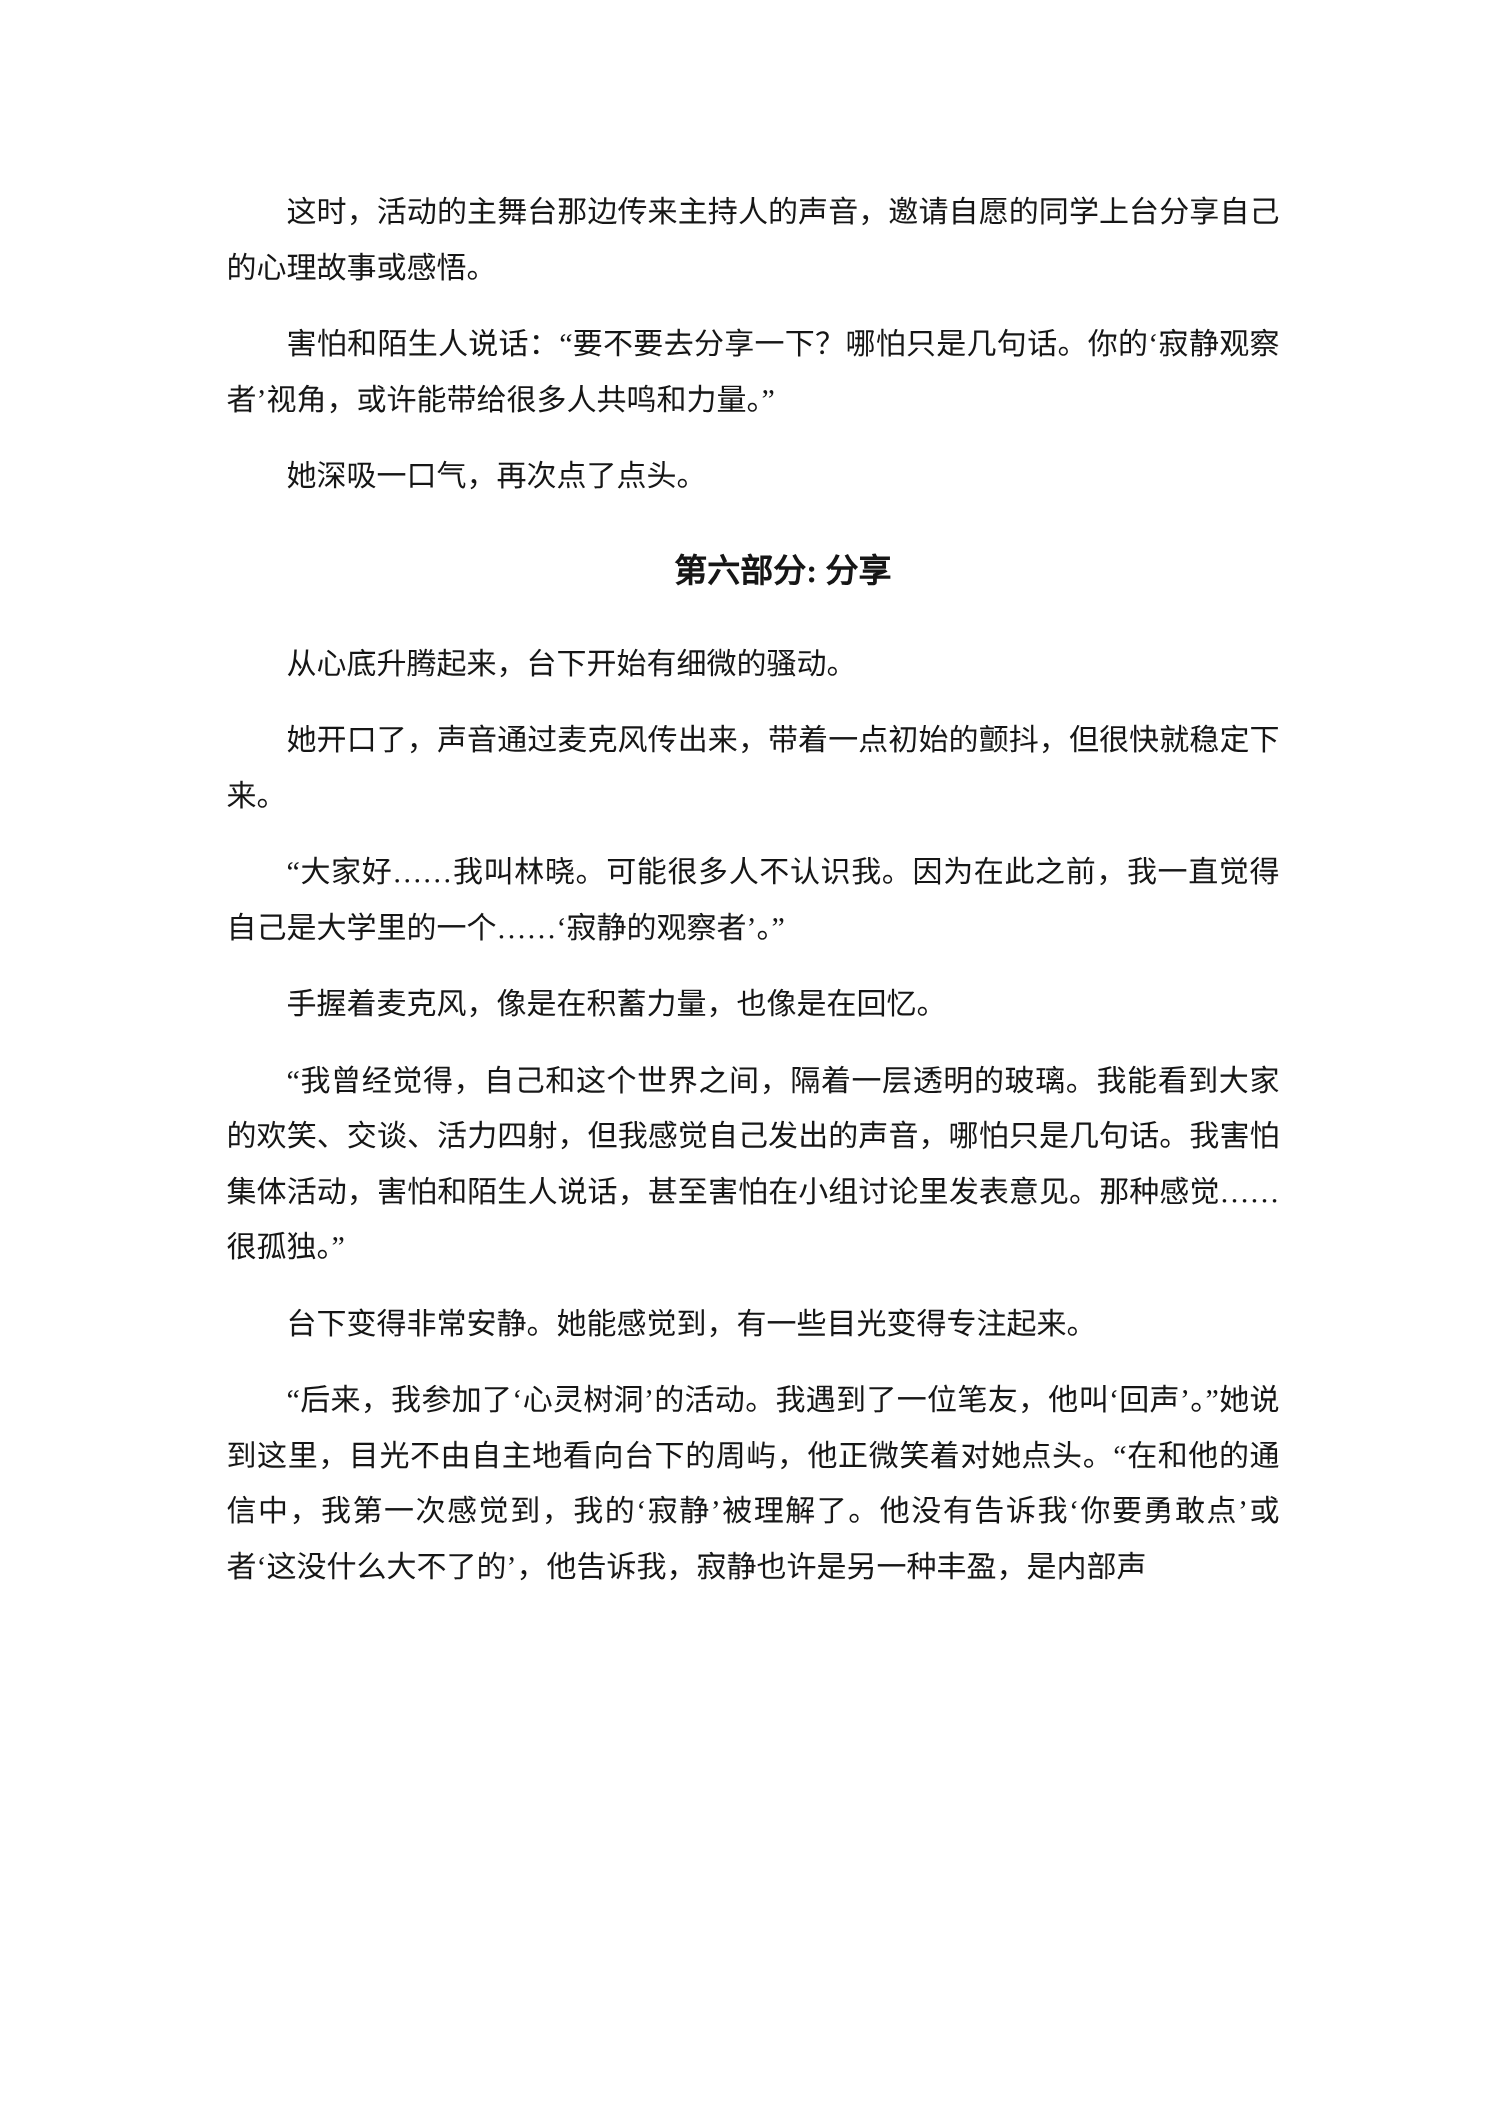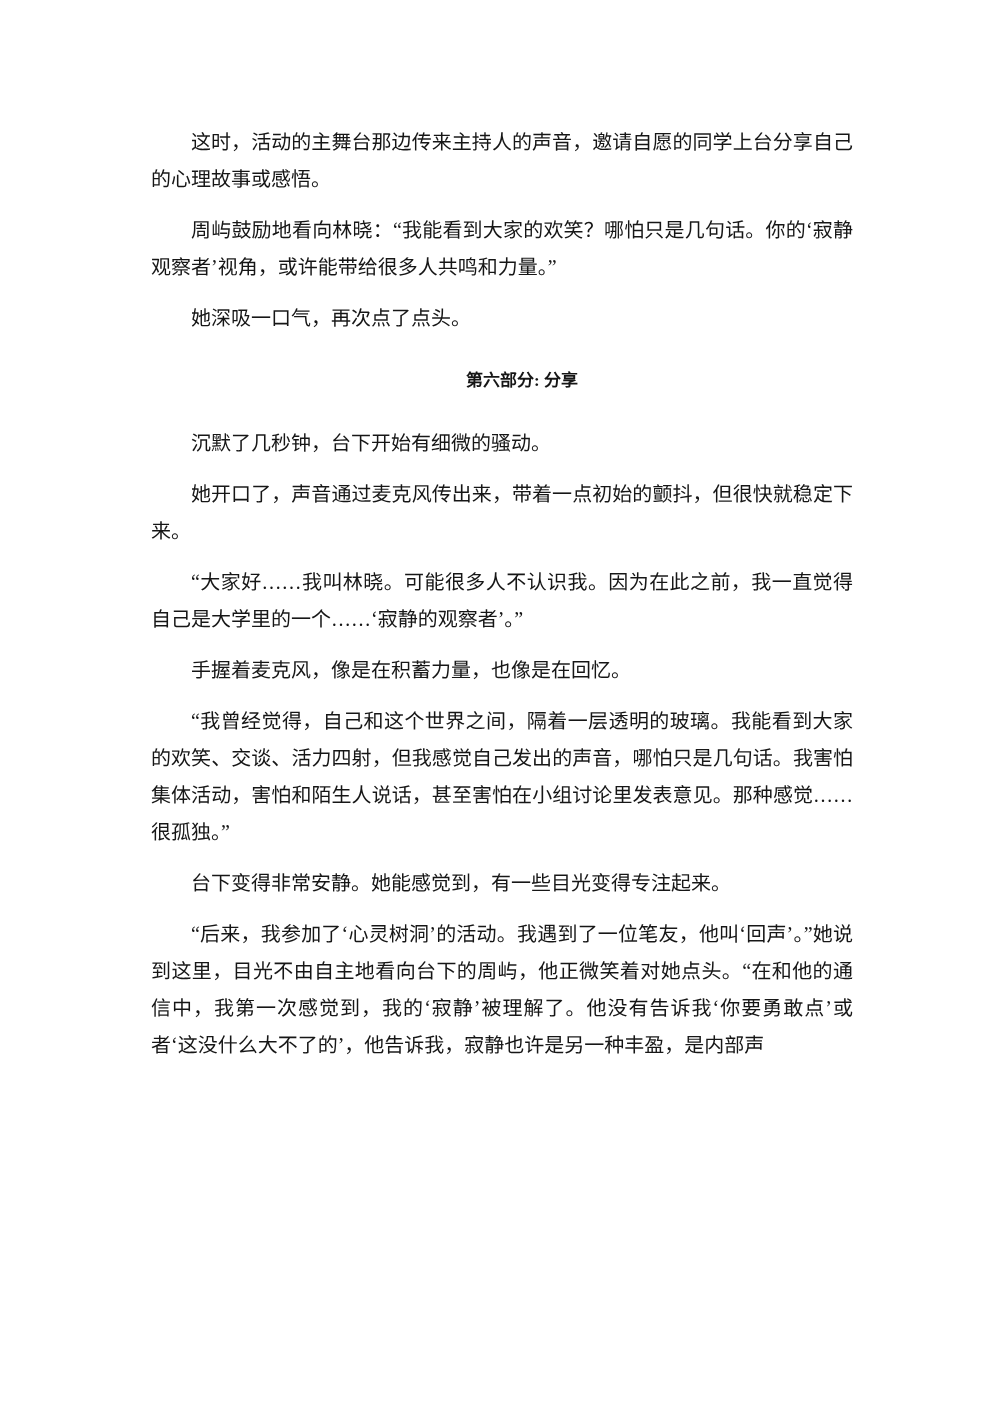--- a/index.html
+++ b/index.html
@@ -25,37 +25,37 @@
     color: #161616;
     text-align: justify;
     text-justify: inter-ideograph;
   }
   .body-paragraph {
     margin: 0 0 14px 0;
     text-indent: 40px;
   }
   .section-heading {
     margin: 25px 0 26px 0;
-    font-size: 17px;
+    font-size: 22px;
     line-height: 37px;
     font-weight: bold;
     text-align: center;
     text-indent: 40px;
   }
 </style>
 </head>
 <body>
 
 <div class="page" style="background: rgb(255, 255, 255);">
   <div class="page-body" style="color: rgb(22, 22, 22);">
       <p class="body-paragraph">这时，活动的主舞台那边传来主持人的声音，邀请自愿的同学上台分享自己的心理故事或感悟。</p>
-      <p class="body-paragraph">周屿鼓励地看向林晓：“我能看到大家的欢笑？哪怕只是几句话。你的‘寂静观察者’视角，或许能带给很多人共鸣和力量。”</p>
+      <p class="body-paragraph">害怕和陌生人说话：“要不要去分享一下？哪怕只是几句话。你的‘寂静观察者’视角，或许能带给很多人共鸣和力量。”</p>
       <p class="body-paragraph">她深吸一口气，再次点了点头。</p>
       <h2 class="section-heading">第六部分: 分享</h2>
-      <p class="body-paragraph">沉默了几秒钟，台下开始有细微的骚动。</p>
+      <p class="body-paragraph">从心底升腾起来，台下开始有细微的骚动。</p>
       <p class="body-paragraph">她开口了，声音通过麦克风传出来，带着一点初始的颤抖，但很快就稳定下来。</p>
       <p class="body-paragraph">“大家好……我叫林晓。可能很多人不认识我。因为在此之前，我一直觉得自己是大学里的一个……‘寂静的观察者’。”</p>
       <p class="body-paragraph">手握着麦克风，像是在积蓄力量，也像是在回忆。</p>
       <p class="body-paragraph">“我曾经觉得，自己和这个世界之间，隔着一层透明的玻璃。我能看到大家的欢笑、交谈、活力四射，但我感觉自己发出的声音，哪怕只是几句话。我害怕集体活动，害怕和陌生人说话，甚至害怕在小组讨论里发表意见。那种感觉……很孤独。”</p>
       <p class="body-paragraph">台下变得非常安静。她能感觉到，有一些目光变得专注起来。</p>
       <p class="body-paragraph">“后来，我参加了‘心灵树洞’的活动。我遇到了一位笔友，他叫‘回声’。”她说到这里，目光不由自主地看向台下的周屿，他正微笑着对她点头。“在和他的通信中，我第一次感觉到，我的‘寂静’被理解了。他没有告诉我‘你要勇敢点’或者‘这没什么大不了的’，他告诉我，寂静也许是另一种丰盈，是内部声</p>
     </div>
 </div>
 
 </body></html>

